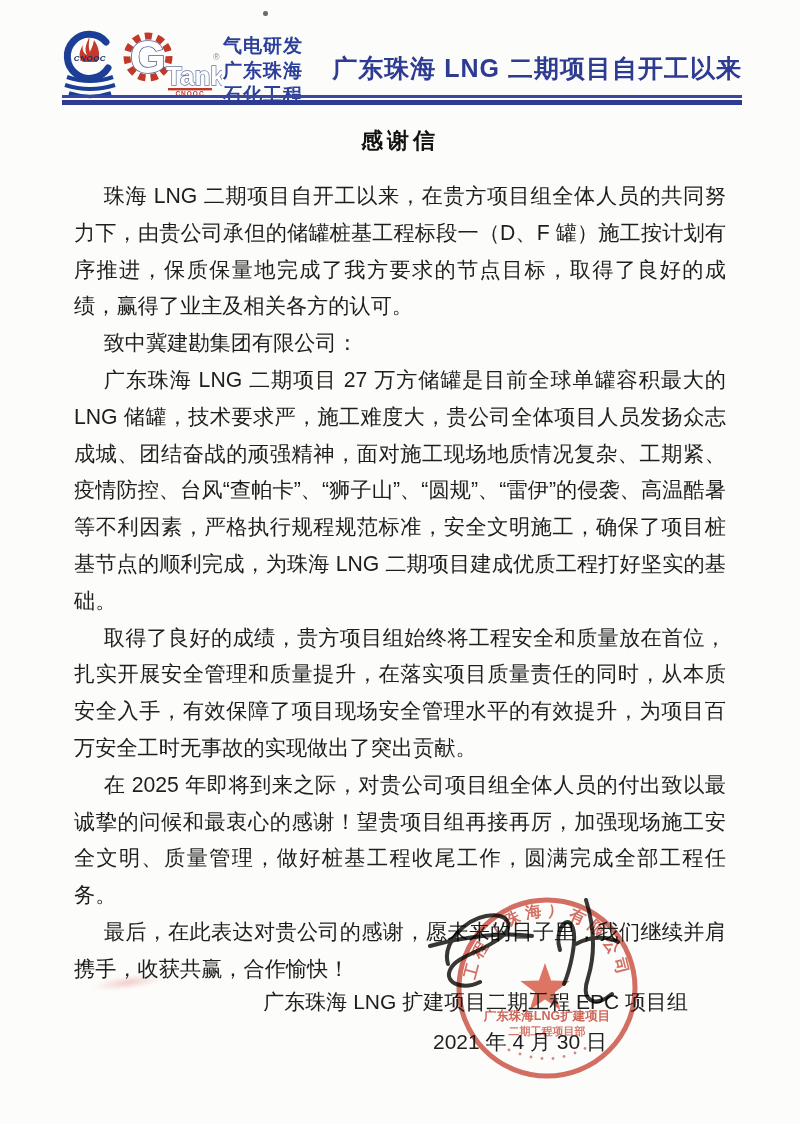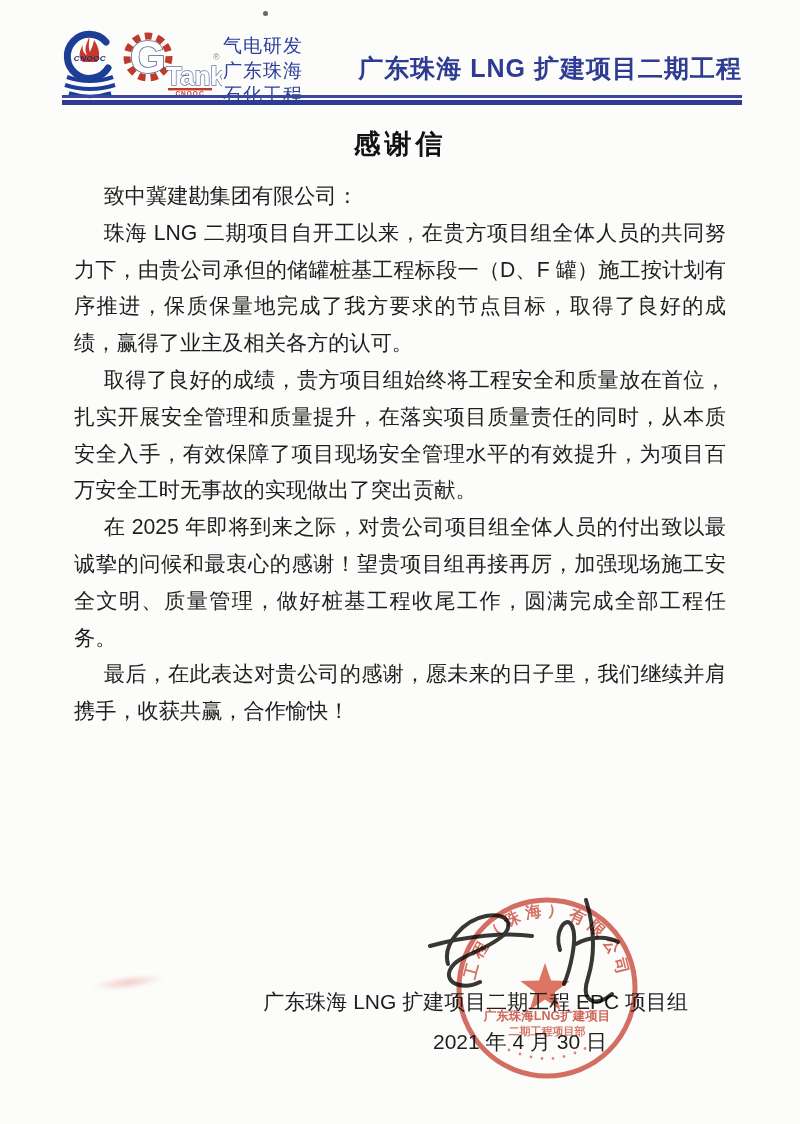--- a/index.html
+++ b/index.html
@@ -1,29 +1,29 @@
 <!DOCTYPE html>
 <html><head>
 <meta charset="utf-8">
 <style>
   html,body{margin:0;padding:0;background:#e8e8e8;}
   .page{position:relative;width:800px;height:1124px;background:#fcfcfa;margin:0 auto;
         font-family:"Liberation Sans",sans-serif;overflow:hidden;}
   
   .logo-cnooc{position:absolute;left:62px;top:28px;width:56px;height:74px;}
   .logo-gtank{position:absolute;left:118px;top:30px;width:104px;height:66px;}
-  .tagline{position:absolute;left:223px;top:34px;color:#2c3f9a;font-weight:400;
+  .tagline{position:absolute;left:223px;top:34px;color:#2c3f9a;font-weight:700;
            font-size:19px;line-height:24.5px;letter-spacing:1px;}
   .proj-title{position:absolute;top:52px;right:58px;color:#2e3b92;font-weight:800;
               font-size:25px;letter-spacing:1px;white-space:nowrap;}
   .rule-top{position:absolute;left:62px;right:58px;top:95px;height:2.5px;background:#3a479c;}
   .rule-bottom{position:absolute;left:62px;right:58px;top:100px;height:4.5px;background:#2e3b92;}
   
   .letter-title{position:absolute;left:0;right:0;top:126px;text-align:center;color:#121212;
-                font-size:27px;font-weight:800;letter-spacing:4px;}
+                font-size:22px;font-weight:800;letter-spacing:4px;}
   .body-text{position:absolute;left:74px;top:178px;width:652px;color:#1e1e1e;
              font-size:21.2px;line-height:36.8px;text-align:justify;z-index:2;}
   .body-text p{margin:0;text-indent:1.4em;}
   
   .signoff-org{position:absolute;top:988px;left:0;right:112px;text-align:right;color:#1e1e1e;
                font-size:21px;font-weight:500;z-index:2;white-space:nowrap;}
   .signoff-date{position:absolute;top:1028px;left:433px;width:170px;text-align:center;
                 color:#1e1e1e;font-size:21px;font-weight:500;z-index:2;white-space:nowrap;}
   
   .stamp{position:absolute;left:452px;top:893px;width:190px;height:190px;z-index:1;
@@ -59,31 +59,32 @@
     <rect x="50" y="58" width="44" height="2.4" fill="#c0392b"></rect>
     <text x="72" y="66" text-anchor="middle" font-size="6.5" font-weight="bold" fill="#c0392b" letter-spacing="1">CNOOC</text>
   </svg>
 
   <div class="tagline">
     <div>气电研发</div>
     <div>广东珠海</div>
     <div>石化工程</div>
   </div>
 
-  <div class="proj-title">广东珠海 LNG 扩建项目二期工程</div>
+  <div class="proj-title">广东珠海 LNG 二期项目自开工以来</div>
   <div class="rule-top"></div>
   <div class="rule-bottom"></div>
 
   <div class="speck"></div>
 
   <div class="letter-title">感谢信</div>
 
   <div class="body-text">
+    <p>珠海 LNG 二期项目自开工以来，在贵方项目组全体人员的共同努力下，由贵公司承但的储罐桩基工程标段一（D、F 罐）施工按计划有序推进，保质保量地完成了我方要求的节点目标，取得了良好的成绩，赢得了业主及相关各方的认可。</p>
     <p>致中冀建勘集团有限公司：</p>
-    <p>珠海 LNG 二期项目自开工以来，在贵方项目组全体人员的共同努力下，由贵公司承但的储罐桩基工程标段一（D、F 罐）施工按计划有序推进，保质保量地完成了我方要求的节点目标，取得了良好的成绩，赢得了业主及相关各方的认可。</p>
+    <p>广东珠海 LNG 二期项目 27 万方储罐是目前全球单罐容积最大的 LNG 储罐，技术要求严，施工难度大，贵公司全体项目人员发扬众志成城、团结奋战的顽强精神，面对施工现场地质情况复杂、工期紧、疫情防控、台风“查帕卡”、“狮子山”、“圆规”、“雷伊”的侵袭、高温酷暑等不利因素，严格执行规程规范标准，安全文明施工，确保了项目桩基节点的顺利完成，为珠海 LNG 二期项目建成优质工程打好坚实的基础。</p>
     <p>取得了良好的成绩，贵方项目组始终将工程安全和质量放在首位，扎实开展安全管理和质量提升，在落实项目质量责任的同时，从本质安全入手，有效保障了项目现场安全管理水平的有效提升，为项目百万安全工时无事故的实现做出了突出贡献。</p>
     <p>在 2025 年即将到来之际，对贵公司项目组全体人员的付出致以最诚挚的问候和最衷心的感谢！望贵项目组再接再厉，加强现场施工安全文明、质量管理，做好桩基工程收尾工作，圆满完成全部工程任务。</p>
     <p>最后，在此表达对贵公司的感谢，愿未来的日子里，我们继续并肩携手，收获共赢，合作愉快！</p>
   </div>
 
   <svg class="stamp" viewBox="0 0 190 190">
     <circle cx="95" cy="95" r="88" fill="none" stroke="#c63c2c" stroke-width="5" opacity="0.8"></circle>
     <defs>
       <path id="arcTop" d="M 24.6,110 A 72,72 0 1 1 165.4,110" fill="none"></path>
     </defs>

